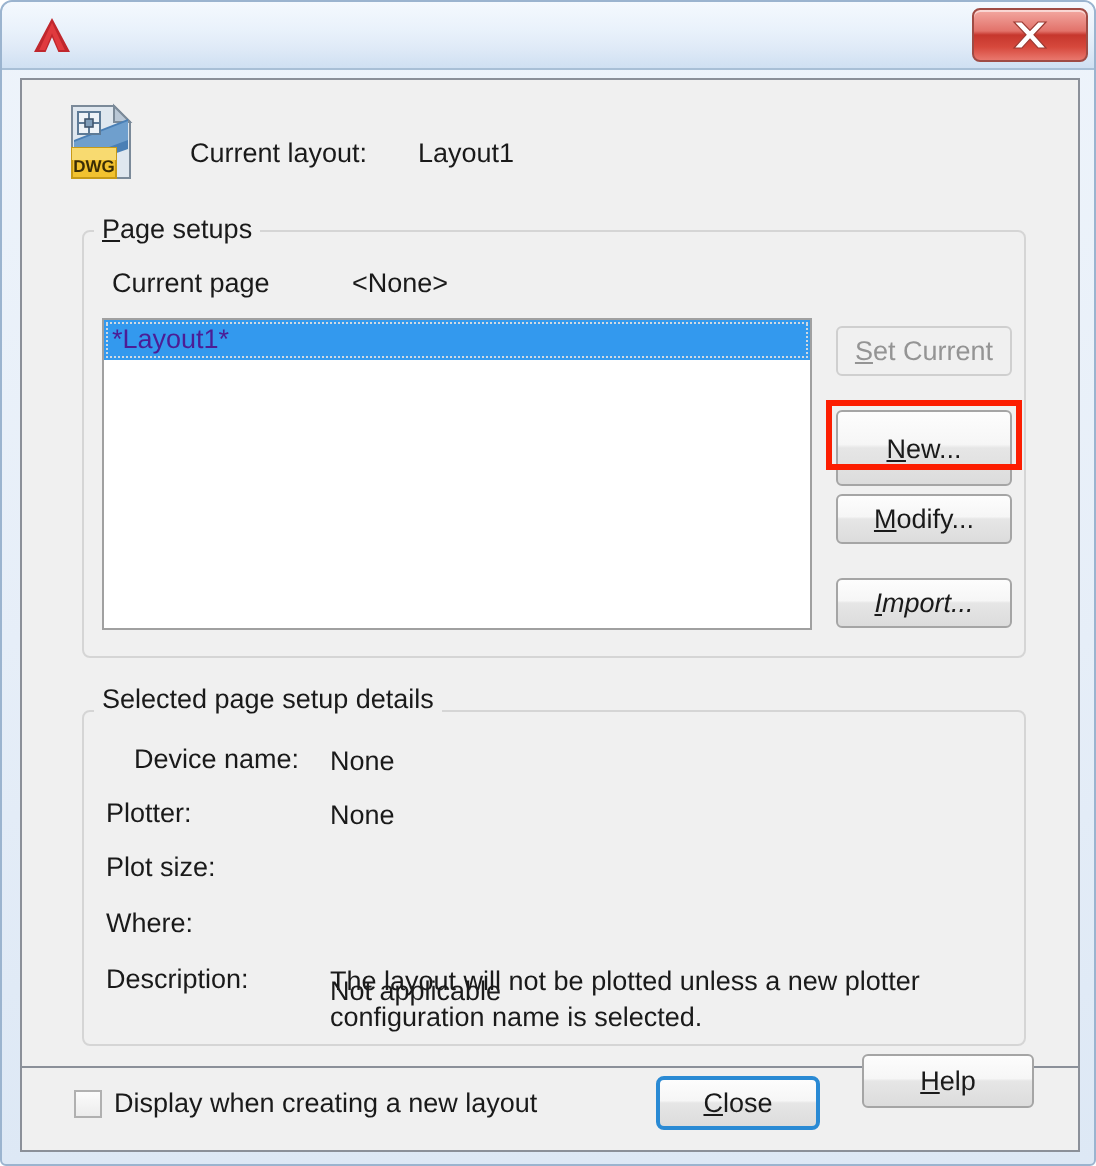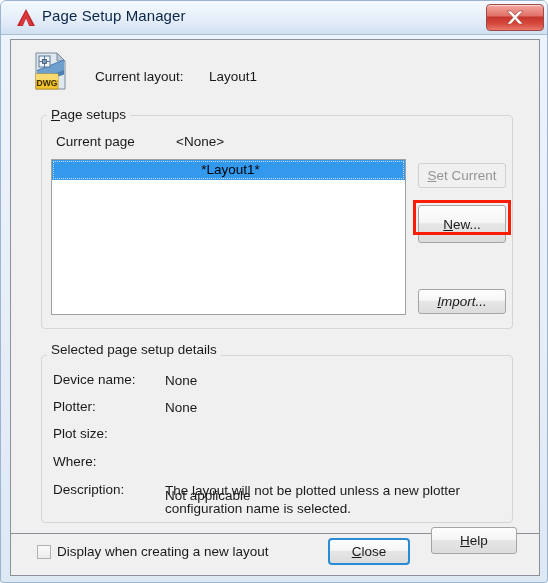--- a/index.html
+++ b/index.html
@@ -137,24 +137,23 @@
     line-height: 20px;
     padding-left: 4px;
     font-size: 13.5px;
     color: #1a1a1a;
     box-sizing: border-box;
     cursor: default;
     white-space: nowrap;
   }
   .list-item.selected {
     background: #3399ee;
-    color: #000000;
+    color: #4c1d95;
     outline: 1px dotted #cfd9e2;
     outline-offset: -2px;
-    text-align: center;
   }
 
   
   .btn {
     position: absolute;
     box-sizing: border-box;
     font-size: 13.5px;
     color: #1a1a1a;
     text-align: left;
     border: 1px solid #a5a5a5;
@@ -233,21 +232,20 @@
 
 <div id="dialog">
 
   <div id="titlebar">
     <span id="title-logo">
       <svg width="20" height="19" viewBox="0 0 20 19">
         <polygon points="10,1 19,18 13.2,18 10,10.6 6.8,18 1,18" fill="#c0272d"></polygon>
         <polygon points="10,3.4 16.4,17 13.4,17 10,8.6 6.6,17 3.6,17" fill="#e03a3e"></polygon>
       </svg>
     </span>
-    <span id="title-text">Page Setup Manager</span>
     <div id="close-btn">
       <svg width="22" height="17" viewBox="0 0 22 17">
         <path d="M3 2 L7 2 L11 6.2 L15 2 L19 2 L13 8.4 L19 15 L15 15 L11 10.6 L7 15 L3 15 L9 8.4 Z" fill="#ffffff" stroke="#9c3a32" stroke-width="0.6"></path>
       </svg>
     </div>
   </div>
 
   <div id="client"></div>
   <div id="footer"></div>
 
@@ -280,28 +278,31 @@
     <div class="list-item selected" style="background: rgb(51, 153, 238);">*Layout1*</div>
   </div>
 
   <div class="btn disabled" id="btn-setcurrent">
     <span><u class="acc">S</u>et Current</span>
   </div>
   <div class="btn" id="btn-new">
     <span><u class="acc">N</u>ew...</span>
   </div>
   <div id="new-highlight" style="display: block; border-color: rgb(252, 29, 0);"></div>
+  <div class="btn" id="btn-modify">
+    <span><u class="acc">M</u>odify...</span>
+  </div>
   <div class="btn" id="btn-import">
     <span><u class="acc">I</u>mport...</span>
   </div>
 
   <div class="groupbox" id="gb-details"></div>
   <span class="group-legend" id="lg-details">Selected page setup details</span>
 
-  <span class="d-label" style="top:371px;">Device name:</span>
+  <span class="d-label" style="top:371px;margin-left:14px;">Device name:</span>
   <span class="d-value" style="top:371px;">None</span>
 
   <span class="d-label" style="top:398px;">Plotter:</span>
   <span class="d-value" style="top:398px;">None</span>
 
   <span class="d-label" style="top:425px;">Plot size:</span>
 
   <span class="d-label" style="top:453px;">Where:</span>
   <span class="d-value" style="top:474px;margin-top:12px;">Not applicable</span>
 

